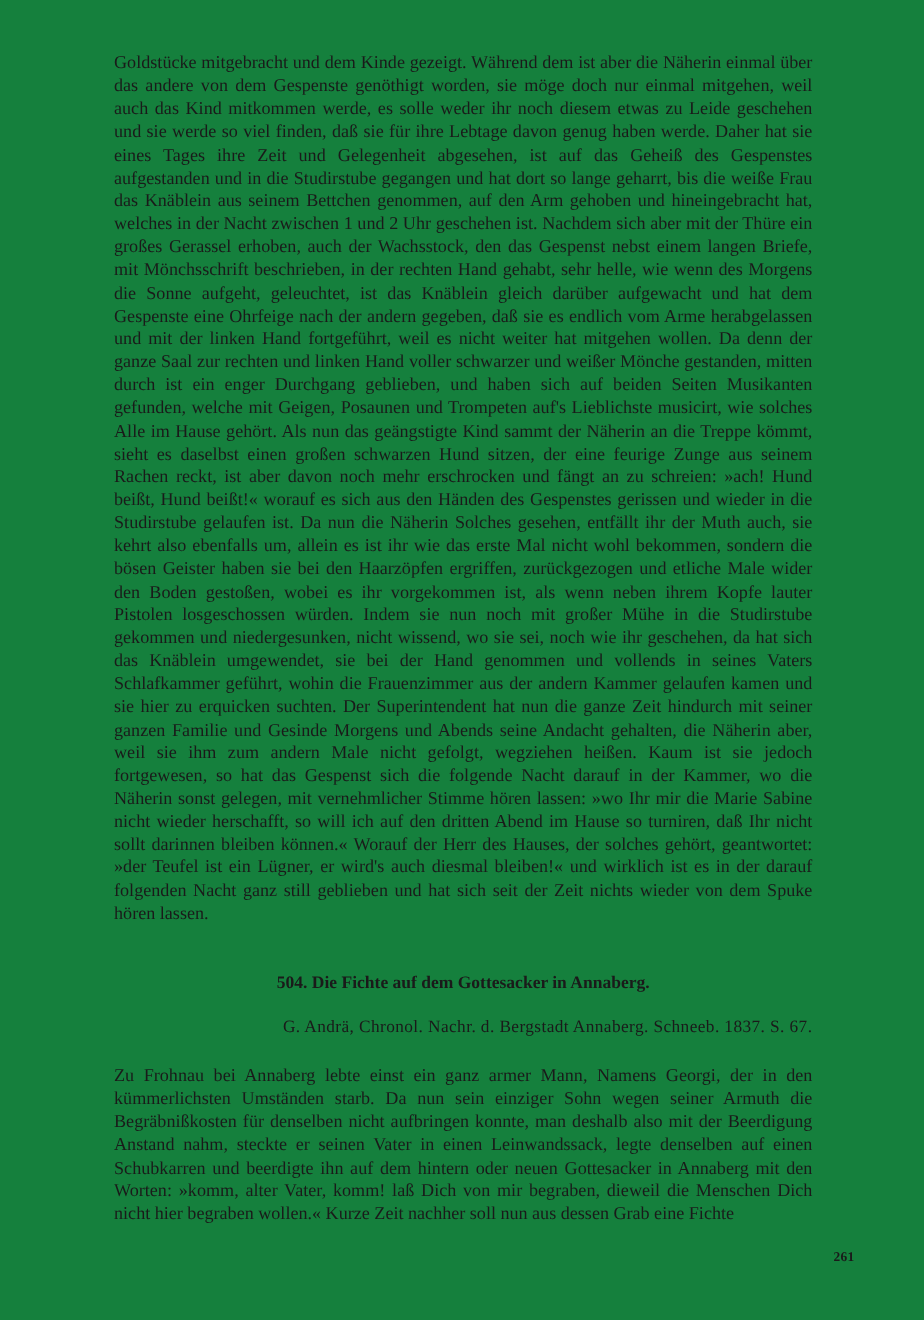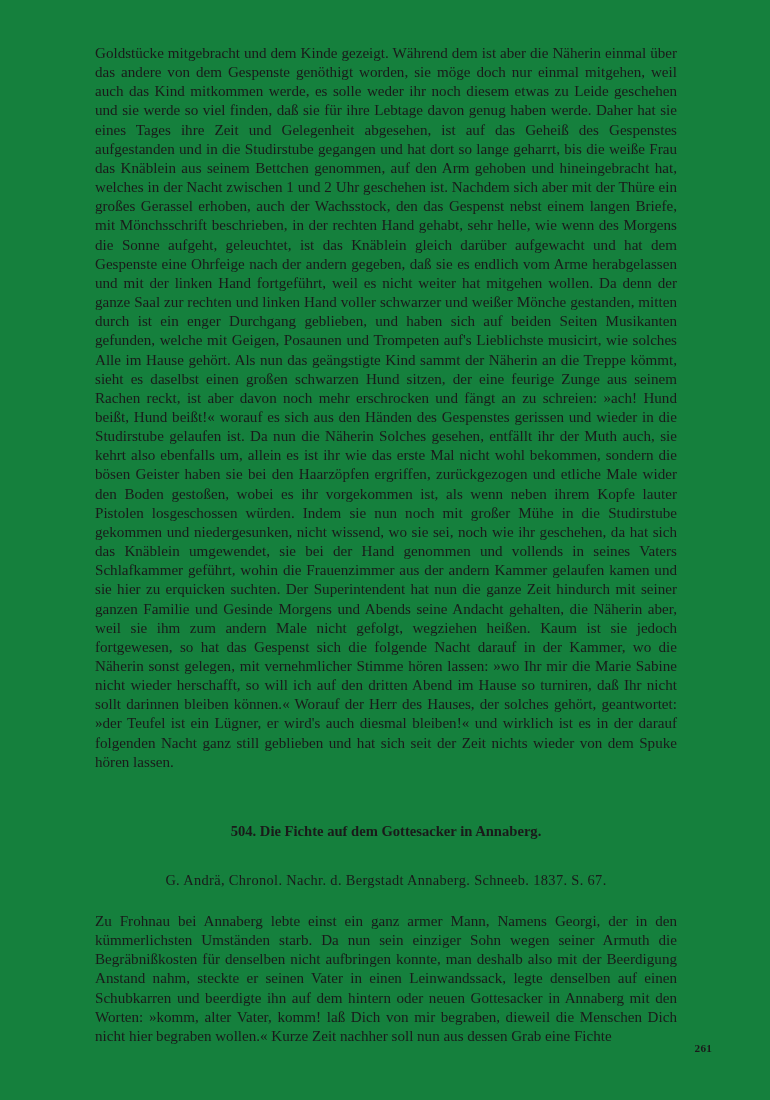--- a/index.html
+++ b/index.html
@@ -29,30 +29,30 @@
     margin: 0;
     font-size: 15.1px;
     line-height: 19.15px;
     text-align: justify;
     text-align-last: left;
     hyphens: none;
     word-spacing: -0.1px;
     letter-spacing: 0.01px;
   }
   .section-heading {
-    margin: 16px;
+    margin: 4px;
     font-size: 14.6px;
     font-weight: bold;
     text-align: center;
     line-height: 19px;
   }
   .source-line {
     margin: 0;
     font-size: 14.4px;
-    text-align: center;
+    text-align: right;
     line-height: 19px;
     letter-spacing: 0.35px;
   }
   .gap-before-heading { height: 34px; }
   .gap-after-heading { height: 14px; }
   .gap-after-source { height: 22px; }
   .page-number {
     position: absolute;
     right: 58px;
     bottom: 46px;

